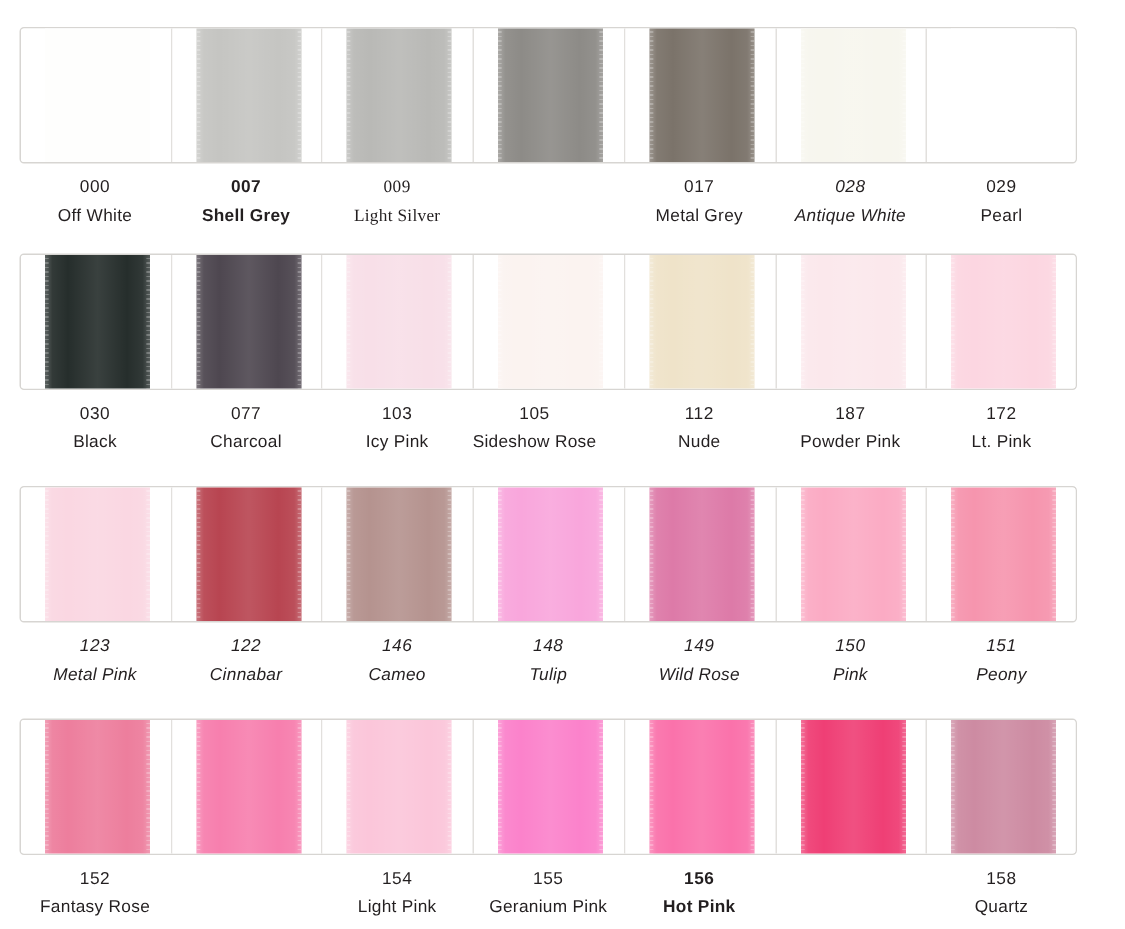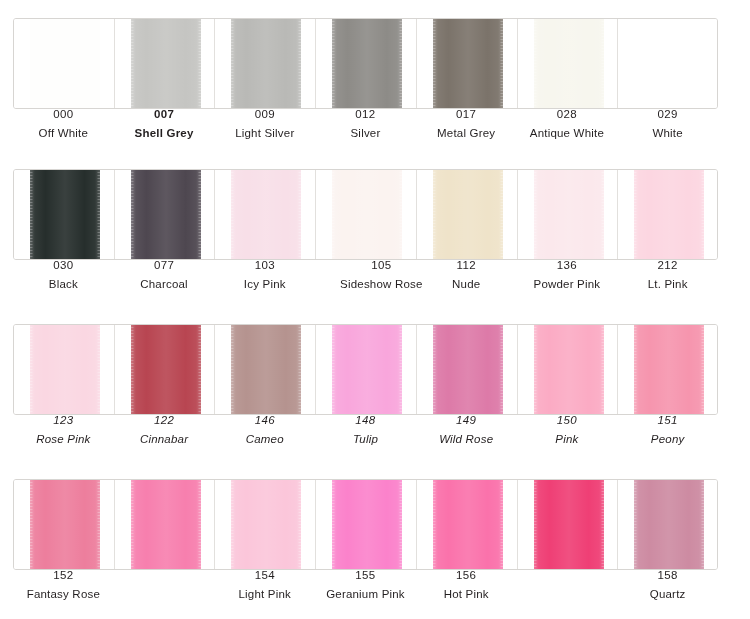--- a/index.html
+++ b/index.html
@@ -96,20 +96,21 @@
         #000 calc(100% - 2px), #000 100%);
     opacity: 0.85;
     pointer-events: none;
   }
 
   
   .label-strip {
     position: relative;
     width: 705px;
     height: 52px;
+    margin-top: 11px;
   }
   .swatch-label {
     position: absolute;
     top: 0;
     text-align: center;
     line-height: 1.0;
   }
   .swatch-code {
     display: block;
     font-size: 11.5px;
@@ -156,39 +157,35 @@
       </div>
       <div class="label-strip">
         <div class="swatch-label" style="left: 0px; width: 100.714px;">
           <span class="swatch-code">000</span>
           <span class="swatch-name">Off White</span>
         </div>
         <div class="swatch-label" style="left: 100.714px; width: 100.714px; font-weight: bold;">
           <span class="swatch-code">007</span>
           <span class="swatch-name">Shell Grey</span>
         </div>
-        <div class="swatch-label" style="left: 201.429px; width: 100.714px;">
+        <div class="swatch-label" style="left: 201.429px; width: 100.714px; font-family: Liberation Serif, serif;">
           <span class="swatch-code">009</span>
           <span class="swatch-name">Light Silver</span>
-        </div>
-        <div class="swatch-label" style="left: 302.143px; width: 100.714px;">
-          <span class="swatch-code">012</span>
-          <span class="swatch-name">Silver</span>
         </div>
         <div class="swatch-label" style="left: 402.857px; width: 100.714px;">
           <span class="swatch-code">017</span>
           <span class="swatch-name">Metal Grey</span>
         </div>
-        <div class="swatch-label" style="left: 503.571px; width: 100.714px;">
+        <div class="swatch-label" style="left: 503.571px; width: 100.714px; font-style: italic;">
           <span class="swatch-code">028</span>
           <span class="swatch-name">Antique White</span>
         </div>
         <div class="swatch-label" style="left: 604.286px; width: 100.714px;">
           <span class="swatch-code">029</span>
-          <span class="swatch-name">White</span>
+          <span class="swatch-name">Pearl</span>
         </div>
       </div>
     </div>
     <div class="color-row" style="top: 169px;">
       <div class="swatch-panel">
         <div class="swatch-cell" style="left: 0px; width: 100.714px;">
           <div class="ribbon" title="Black" style="left: 16px; width: 70px; background: rgb(38, 46, 44);"></div>
         </div>
         <div class="swatch-cell" style="left: 100.714px; width: 100.714px;">
           <div class="ribbon" title="Charcoal" style="left: 16px; width: 70px; background: rgb(78, 71, 80);"></div>
@@ -215,34 +212,34 @@
           <span class="swatch-name">Black</span>
         </div>
         <div class="swatch-label" style="left: 100.714px; width: 100.714px;">
           <span class="swatch-code">077</span>
           <span class="swatch-name">Charcoal</span>
         </div>
         <div class="swatch-label" style="left: 201.429px; width: 100.714px;">
           <span class="swatch-code">103</span>
           <span class="swatch-name">Icy Pink</span>
         </div>
-        <div class="swatch-label" style="left: 318px; width: 100.714px; text-align: center;">
+        <div class="swatch-label" style="left: 293px; width: 100.714px; text-align: center;">
           <span class="swatch-code">105</span>
           <span class="swatch-name">Sideshow Rose</span>
         </div>
         <div class="swatch-label" style="left: 402.857px; width: 100.714px;">
           <span class="swatch-code">112</span>
           <span class="swatch-name">Nude</span>
         </div>
         <div class="swatch-label" style="left: 503.571px; width: 100.714px;">
-          <span class="swatch-code">136</span>
+          <span class="swatch-code">187</span>
           <span class="swatch-name">Powder Pink</span>
         </div>
         <div class="swatch-label" style="left: 604.286px; width: 100.714px;">
-          <span class="swatch-code">212</span>
+          <span class="swatch-code">172</span>
           <span class="swatch-name">Lt. Pink</span>
         </div>
       </div>
     </div>
     <div class="color-row" style="top: 324px; font-style: italic;">
       <div class="swatch-panel">
         <div class="swatch-cell" style="left: 0px; width: 100.714px;">
           <div class="ribbon" title="Pearl Pink" style="left: 16px; width: 70px; background: rgb(250, 215, 226);"></div>
         </div>
         <div class="swatch-cell" style="left: 100.714px; width: 100.714px;">
@@ -260,21 +257,21 @@
         <div class="swatch-cell" style="left: 503.571px; width: 100.714px;">
           <div class="ribbon" title="Pink" style="left: 16px; width: 70px; background: rgb(251, 171, 196);"></div>
         </div>
         <div class="swatch-cell" style="left: 604.286px; width: 100.714px;">
           <div class="ribbon" title="Peony" style="left: 16px; width: 70px; background: rgb(246, 149, 174);"></div>
         </div>
       </div>
       <div class="label-strip">
         <div class="swatch-label" style="left: 0px; width: 100.714px;">
           <span class="swatch-code">123</span>
-          <span class="swatch-name">Rose Pink</span>
+          <span class="swatch-name">Metal Pink</span>
         </div>
         <div class="swatch-label" style="left: 100.714px; width: 100.714px;">
           <span class="swatch-code">122</span>
           <span class="swatch-name">Cinnabar</span>
         </div>
         <div class="swatch-label" style="left: 201.429px; width: 100.714px;">
           <span class="swatch-code">146</span>
           <span class="swatch-name">Cameo</span>
         </div>
         <div class="swatch-label" style="left: 302.143px; width: 100.714px;">
@@ -325,21 +322,21 @@
           <span class="swatch-name">Fantasy Rose</span>
         </div>
         <div class="swatch-label" style="left: 201.429px; width: 100.714px;">
           <span class="swatch-code">154</span>
           <span class="swatch-name">Light Pink</span>
         </div>
         <div class="swatch-label" style="left: 302.143px; width: 100.714px;">
           <span class="swatch-code">155</span>
           <span class="swatch-name">Geranium Pink</span>
         </div>
-        <div class="swatch-label" style="left: 402.857px; width: 100.714px;">
+        <div class="swatch-label" style="left: 402.857px; width: 100.714px; font-weight: bold;">
           <span class="swatch-code">156</span>
           <span class="swatch-name">Hot Pink</span>
         </div>
         <div class="swatch-label" style="left: 604.286px; width: 100.714px;">
           <span class="swatch-code">158</span>
           <span class="swatch-name">Quartz</span>
         </div>
       </div>
     </div>
   </div>

